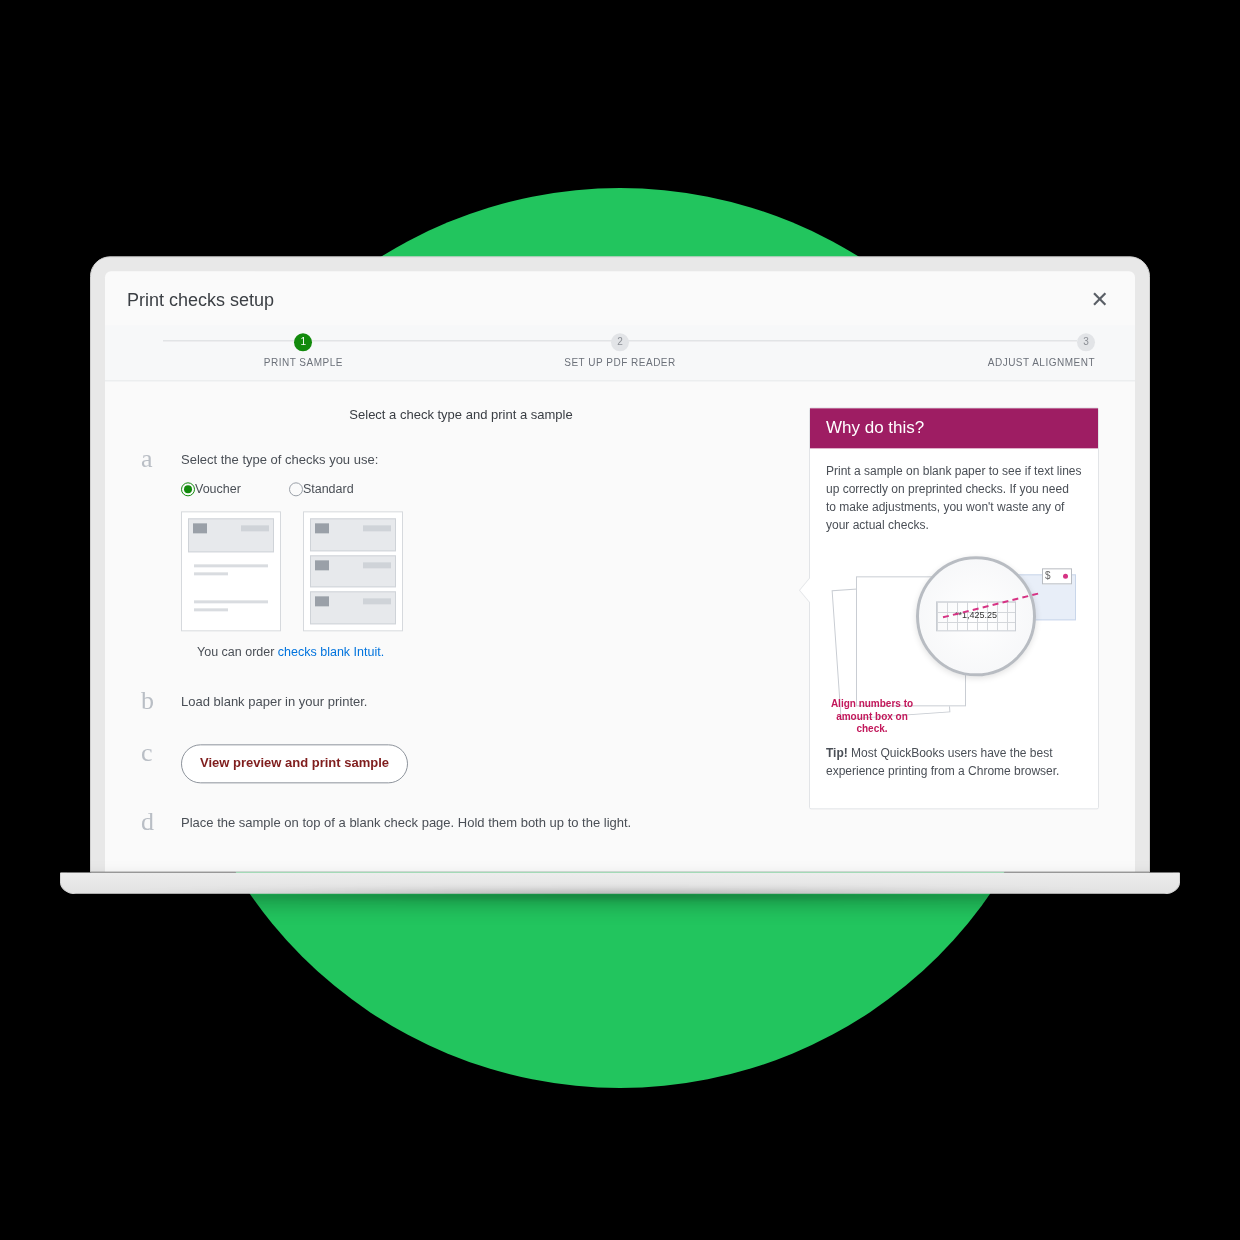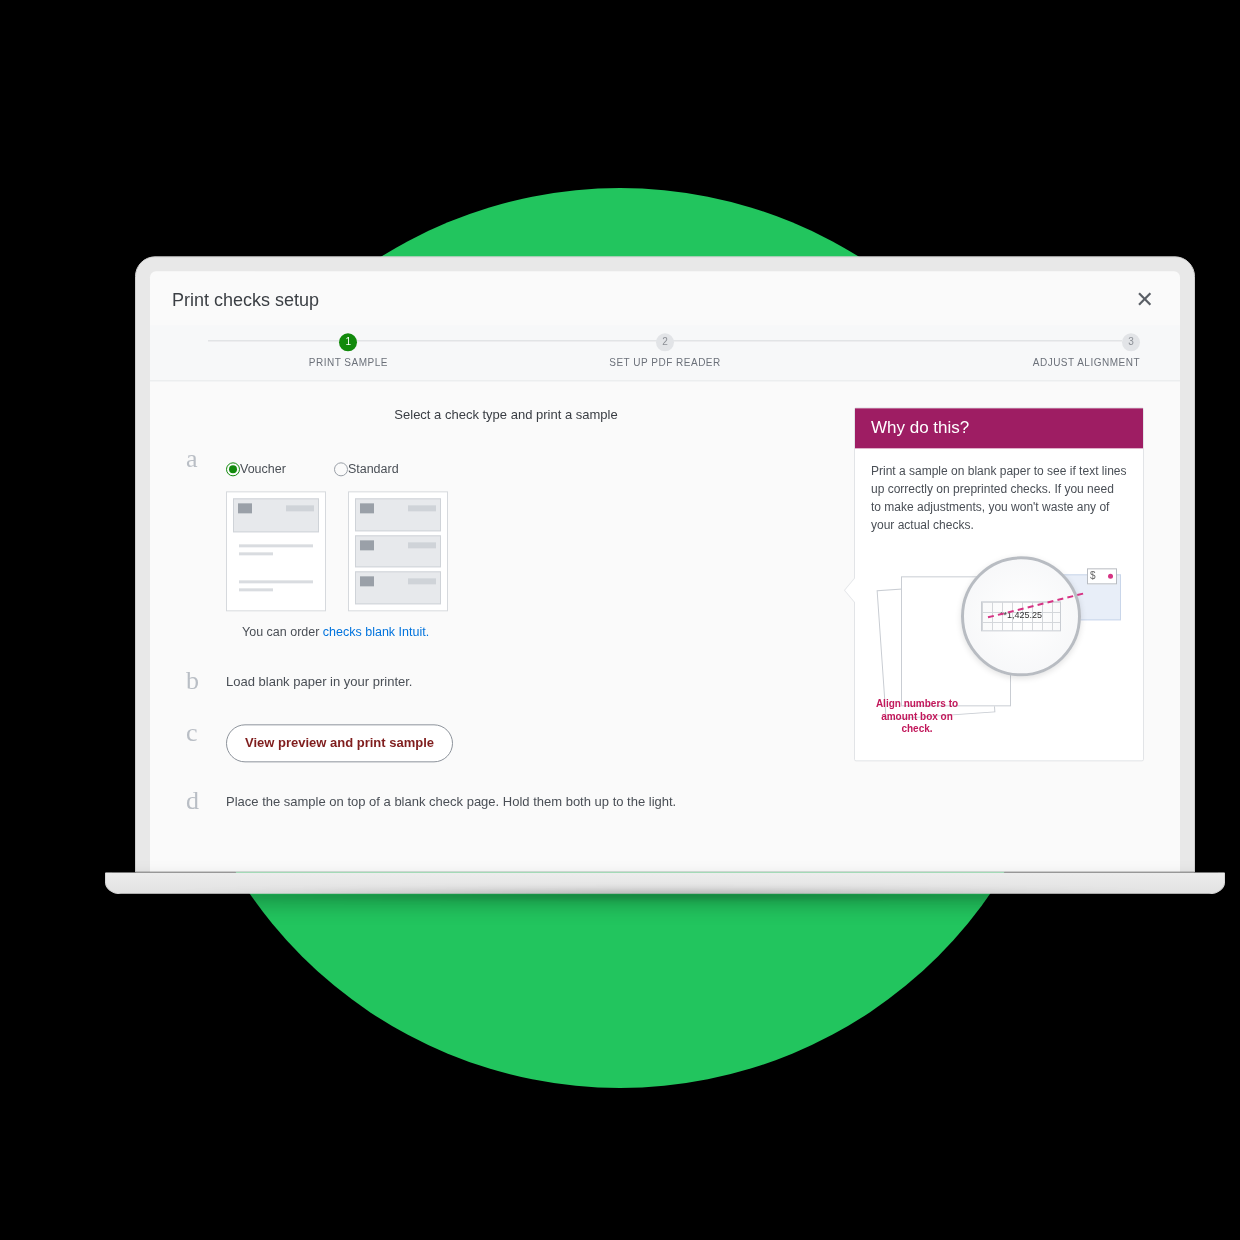--- a/index.html
+++ b/index.html
@@ -21,21 +21,20 @@
     left: 50%;
     top: 50%;
     transform: translate(-50%, -48%);
   }
   .laptop {
     position: absolute;
     left: 50%;
     top: 50%;
     transform: translate(-50%, -57%);
     width: 1060px;
-    margin-left: 45px;
   }
   .screen-frame {
     background: #e8e8e8;
     border-radius: 20px 20px 0 0;
     padding: 14px 14px 0 14px;
     border: 1px solid #d0d0d0;
   }
   .screen {
     background: #fafafa;
     border-radius: 6px 6px 0 0;
@@ -389,20 +388,21 @@
         </div>
       </div>
 
       <div class="body">
         <div class="left">
           <h2>Select a check type and print a sample</h2>
 
           <div class="item">
             <div class="letter">a</div>
             <div class="item-body">
+              <div>Select the type of checks you use:</div>
               <div class="radios">
                 <label class="radio selected">
                   <span class="dot"></span>
                   <span>Voucher</span>
                 </label>
                 <label class="radio">
                   <span class="dot"></span>
                   <span>Standard</span>
                 </label>
               </div>
@@ -452,20 +452,23 @@
                 <div class="sheet a"></div>
                 <div class="sheet b"></div>
                 <div class="bluebar"></div>
                 <div class="dollar-box">$</div>
                 <div class="lens">
                   <div class="lens-grid">**1,425.25</div>
                 </div>
                 <div class="align-caption">Align numbers to amount box on check.</div>
               </div>
 
+              <p class="tip">
+                <b>Tip!</b><span> Most QuickBooks users have the best experience printing from a Chrome browser.</span>
+              </p>
             </div>
           </div>
         </div>
       </div>
 
     </div>
   </div>
   <div class="laptop-base"></div>
 </div>
 

